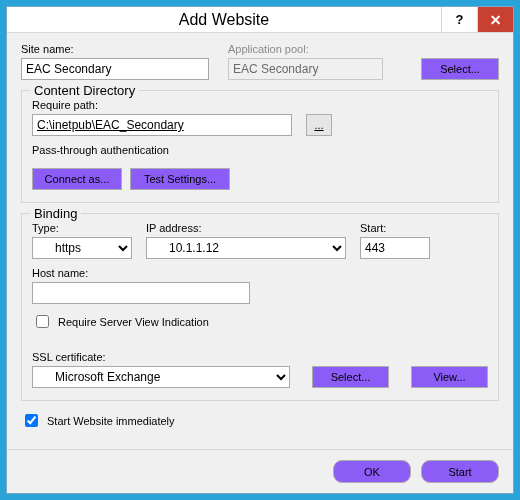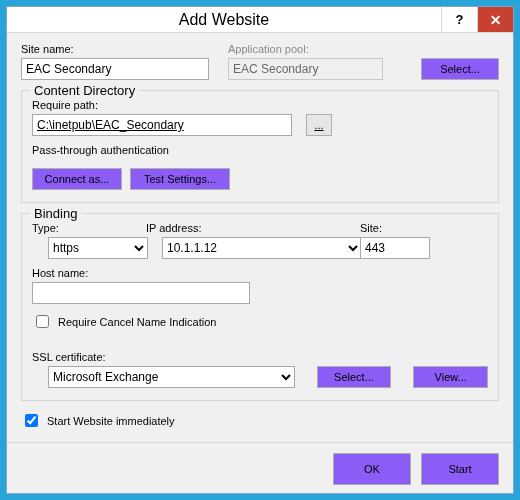--- a/index.html
+++ b/index.html
@@ -56,28 +56,28 @@
     position: relative;
   }
   .fieldset-title {
     position: absolute; top: -8px; left: 8px;
     background: #f0f0f0; padding: 0 4px; font-size: 13px;
   }
   .browse-btn {
     width: 26px; height: 22px; border: 1px solid #adadad; background: #e6e6e6;
     font-size: 11px; text-align: center; line-height: 18px;
   }
-  select.tb { padding: 0 0; margin-left: 16px; }
+  select.tb { padding: 0 18px; }
   .checkbox-row { display: flex; align-items: center; gap: 6px; margin-top: 8px; }
   .chk { width: 13px; height: 13px; }
   .footer {
     border-top: 1px solid #d8d8d8;
     padding: 10px 14px; display: flex; justify-content: flex-end; gap: 10px;
   }
-  .footer .btn { width: 78px; height: 32px; }
+  .footer .btn { width: 78px; height: 23px; border-radius: 9px; }
 </style>
 </head>
 <body>
 
 <div class="window">
   <div class="titlebar">
     <div class="title">Add Website</div>
     <div class="win-btn win-help">?</div>
     <div class="win-btn win-close">✕</div>
   </div>
@@ -120,33 +120,33 @@
             <option>https</option>
           </select>
         </div>
         <div style="flex:0 0 200px;">
           <span class="label">IP address:</span>
           <select class="tb" style="width:100%;">
             <option>10.1.1.12</option>
           </select>
         </div>
         <div style="flex:0 0 70px;">
-          <span class="label">Site:</span>
+          <span class="label">Start:</span>
           <input class="tb" style="width: 100%;" value="443">
         </div>
       </div>
 
       <div style="margin-top:8px;">
         <span class="label">Host name:</span>
         <input class="tb" style="width: 218px;" value="">
       </div>
 
       <div class="checkbox-row">
         <input type="checkbox" class="chk" style="">
-        <span>Require Cancel Name Indication</span>
+        <span>Require Server View Indication</span>
       </div>
 
       <div style="margin-top:20px;">
         <span class="label">SSL certificate:</span>
         <div class="row" style="gap:22px;">
           <select class="tb" style="width:262px;">
             <option>Microsoft Exchange</option>
           </select>
           <button class="btn btn-wide">Select...</button>
           <button class="btn btn-wide">View...</button>

